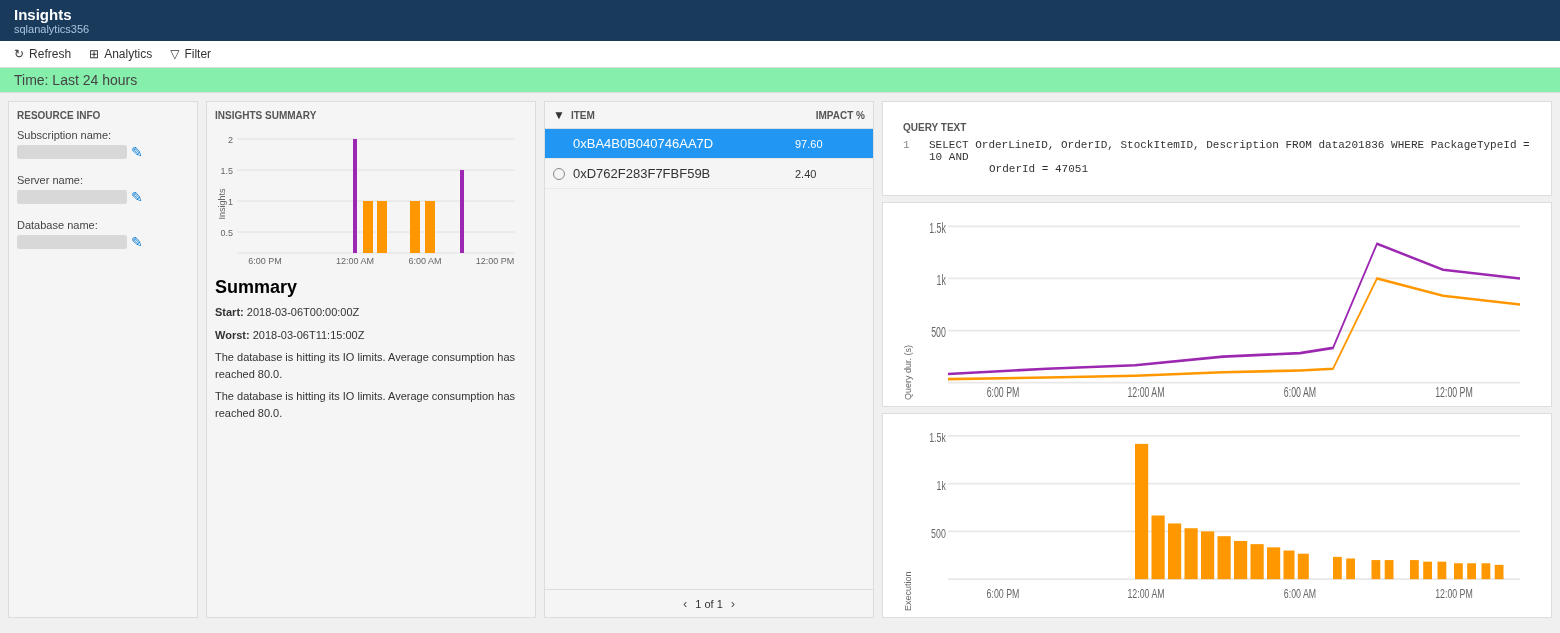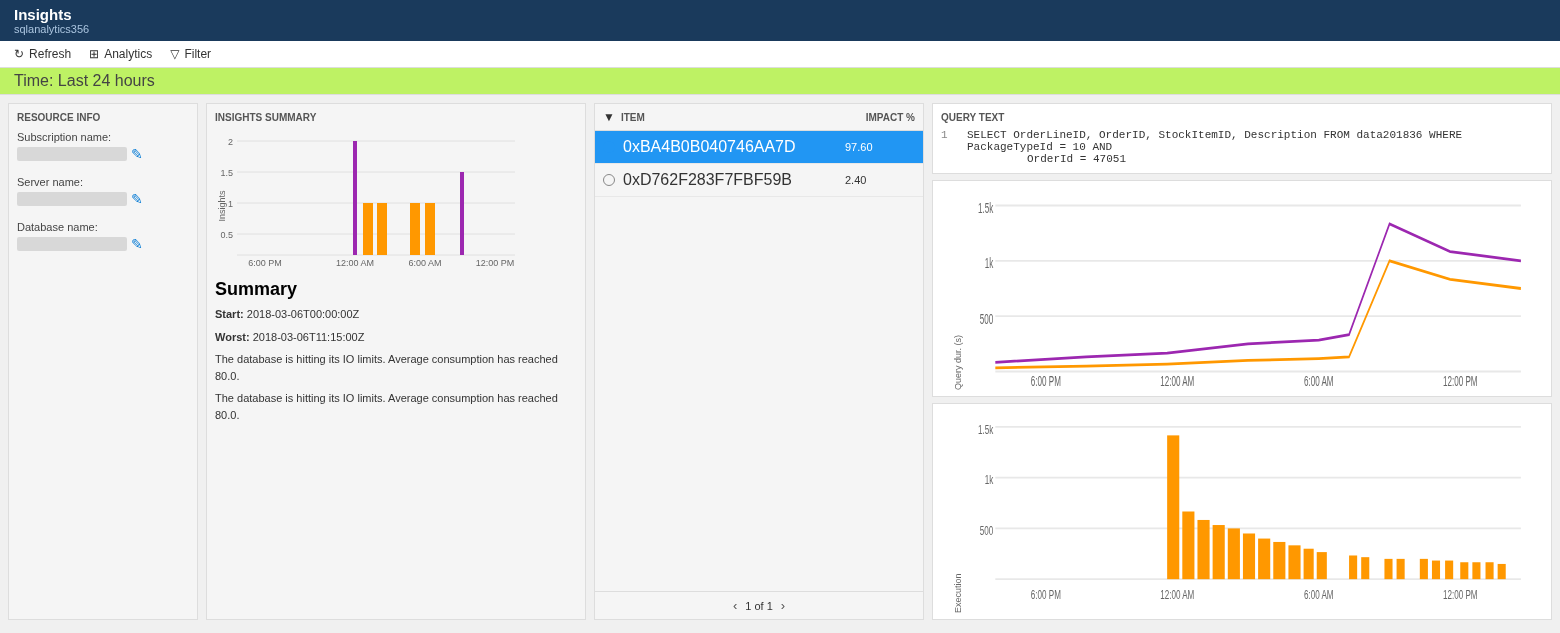--- a/index.html
+++ b/index.html
@@ -26,24 +26,24 @@
       gap: 18px;
     }
     .toolbar-btn {
       display: flex; align-items: center; gap: 5px;
       cursor: pointer; font-size: 12px; color: #333;
       background: none; border: none;
     }
 
     
     .time-bar {
-      background: #bef264;
+      background: #86efac;
       border-bottom: 1px solid #ddd;
       padding: 4px 14px;
-      font-size: 16px;
+      font-size: 14px;
       color: #444;
     }
 
     
     .main-content {
       display: flex;
       padding: 8px;
       gap: 8px;
       height: calc(633px - 100px);
     }
@@ -71,21 +71,21 @@
     }
     .field-value-box {
       background: #d8d8d8; height: 14px; width: 110px; border-radius: 2px;
     }
     .edit-icon {
       color: #0078d4; cursor: pointer; font-size: 14px;
     }
 
     
     .insights-summary {
-      width: 380px;
+      width: 330px;
       background: #f5f5f5;
       border: 1px solid #ddd;
       flex-shrink: 0;
       display: flex;
       flex-direction: column;
     }
     .insights-summary .section-title {
       font-size: 10px; font-weight: 600; color: #555;
       text-transform: uppercase; padding: 8px 8px 4px;
     }
@@ -137,21 +137,21 @@
       cursor: pointer;
       font-size: 11px;
     }
     .table-row.selected { background: #2196f3; color: white; }
     .table-row.selected .impact-val { color: white; }
     .row-indicator {
       width: 12px; height: 12px; border-radius: 50%;
       background: #2196f3; margin-right: 8px; flex-shrink: 0;
     }
     .table-row:not(.selected) .row-indicator { background: transparent; border: 1px solid #888; }
-    .col-item-val { flex: 1; font-size: 16px; }
+    .col-item-val { flex: 1; font-size: 13px; }
     .impact-val { width: 70px; font-size: 11px; }
 
     .pagination-bar {
       display: flex; align-items: center; justify-content: center;
       padding: 6px; border-top: 1px solid #ddd;
       gap: 8px; font-size: 11px;
     }
     .page-btn { cursor: pointer; color: #555; background: none; border: none; font-size: 13px; }
 
     
@@ -160,21 +160,21 @@
       display: flex;
       flex-direction: column;
       gap: 6px;
       min-width: 0;
     }
 
     
     .query-text-box {
       background: #fff;
       border: 1px solid #ddd;
-      padding: 8px;
+      padding: 20px;
     }
     .query-text-box .section-title {
       font-size: 10px; font-weight: 600; color: #555;
       text-transform: uppercase; margin-bottom: 6px;
     }
     .query-text-content {
       display: flex; gap: 10px; font-size: 11px; font-family: 'Courier New', monospace;
     }
     .line-num { color: #888; min-width: 16px; }
 

